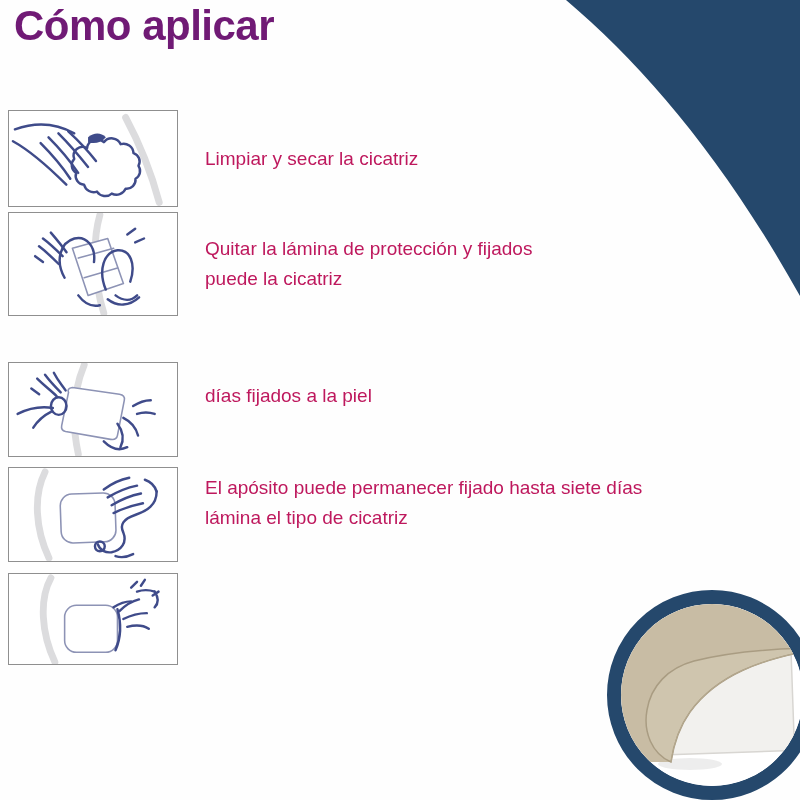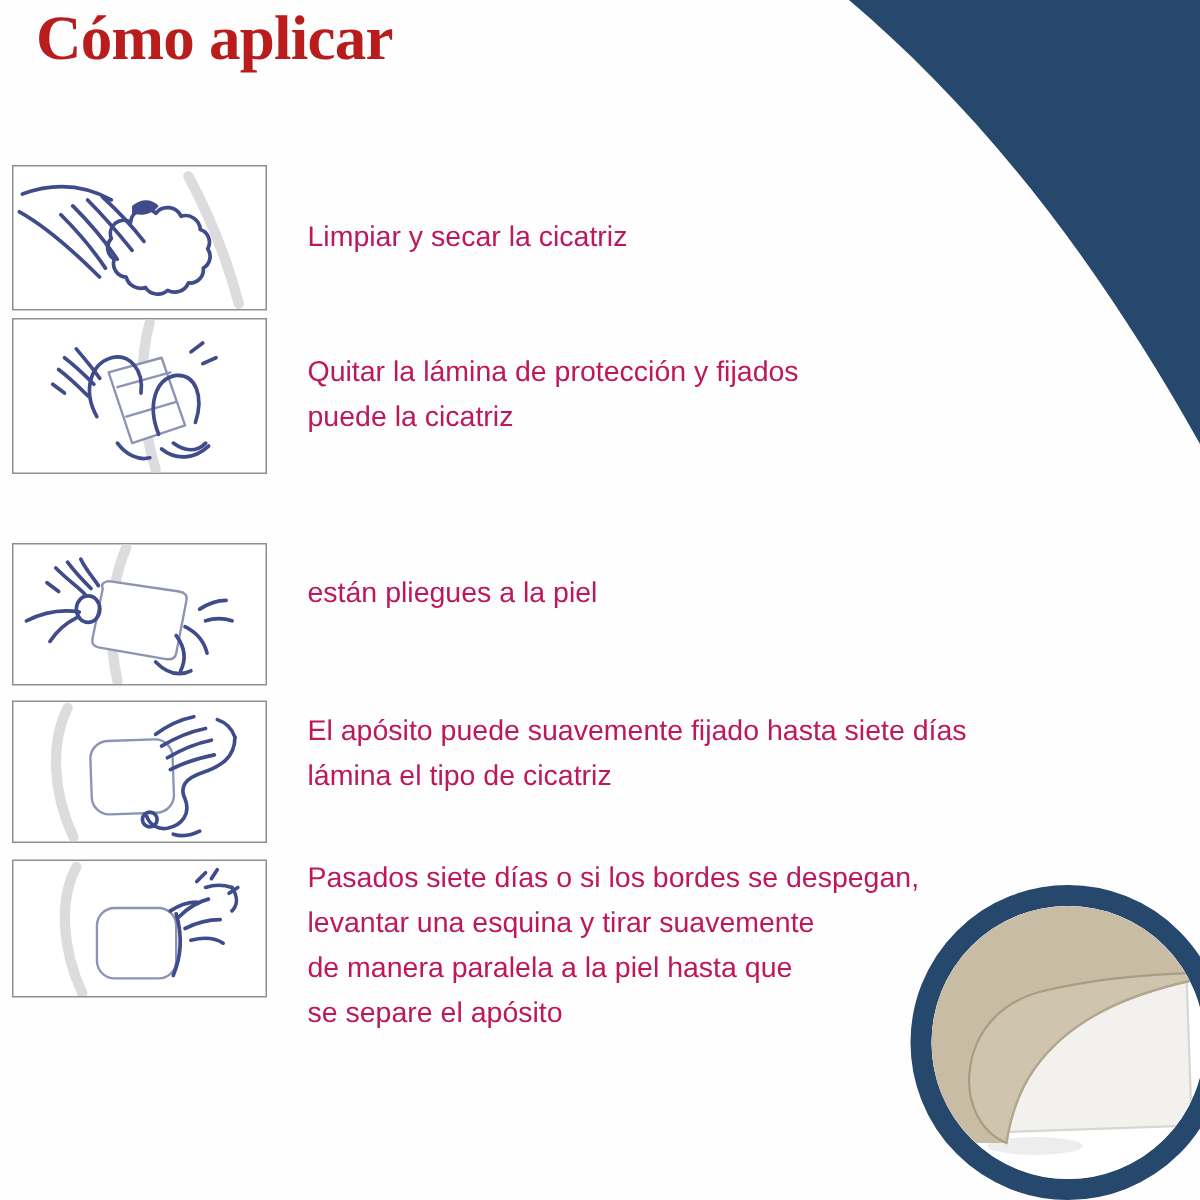--- a/index.html
+++ b/index.html
@@ -2,23 +2,23 @@
 <html><head>
 <meta charset="utf-8">
 <style>
   html,body{margin:0;padding:0;background:#ffffff;}
   .canvas{
     position:relative;width:800px;height:800px;overflow:hidden;
     background:#fefefe;font-family:"Liberation Sans",sans-serif;
   }
   .deco{position:absolute;left:0;top:0;z-index:0;}
   .title{
-    position:absolute;left:24px;top:2px;z-index:2;
-    font-family:Liberation Serif, serif;font-weight:700;
-    font-size:42px;letter-spacing:-0.5px;color:#b91c1c;
+    position:absolute;left:14px;top:2px;z-index:2;
+    font-family:Liberation Sans, sans-serif;font-weight:700;
+    font-size:42px;letter-spacing:-0.5px;color:#701a75;
   }
   .figure{
     position:absolute;left:8px;width:170px;z-index:2;
     background:#ffffff;border:1px solid #8f8f8f;box-sizing:border-box;
   }
   .f1{top:110px;height:97px}
   .f2{top:212px;height:104px}
   .f3{top:362px;height:95px}
   .f4{top:467px;height:95px}
   .f5{top:573px;height:92px}
@@ -150,28 +150,22 @@
   <div class="caption c1">
     <div>Limpiar y secar la cicatriz</div>
   </div>
 
   <div class="caption c2">
     <div>Quitar la lámina de protección y fijados</div>
     <div>puede la cicatriz</div>
   </div>
 
   <div class="caption c3">
-    <div>están pliegues a la piel</div>
+    <div>días fijados a la piel</div>
   </div>
 
   <div class="caption c4">
-    <div>El apósito puede suavemente fijado hasta siete días</div>
+    <div>El apósito puede permanecer fijado hasta siete días</div>
     <div>lámina el tipo de cicatriz</div>
   </div>
 
-  <div class="caption c5">
-    <div>Pasados siete días o si los bordes se despegan,</div>
-    <div>levantar una esquina y tirar suavemente</div>
-    <div>de manera paralela a la piel hasta que</div>
-    <div>se separe el apósito</div>
-  </div>
 
 </div>
 
 </body></html>

